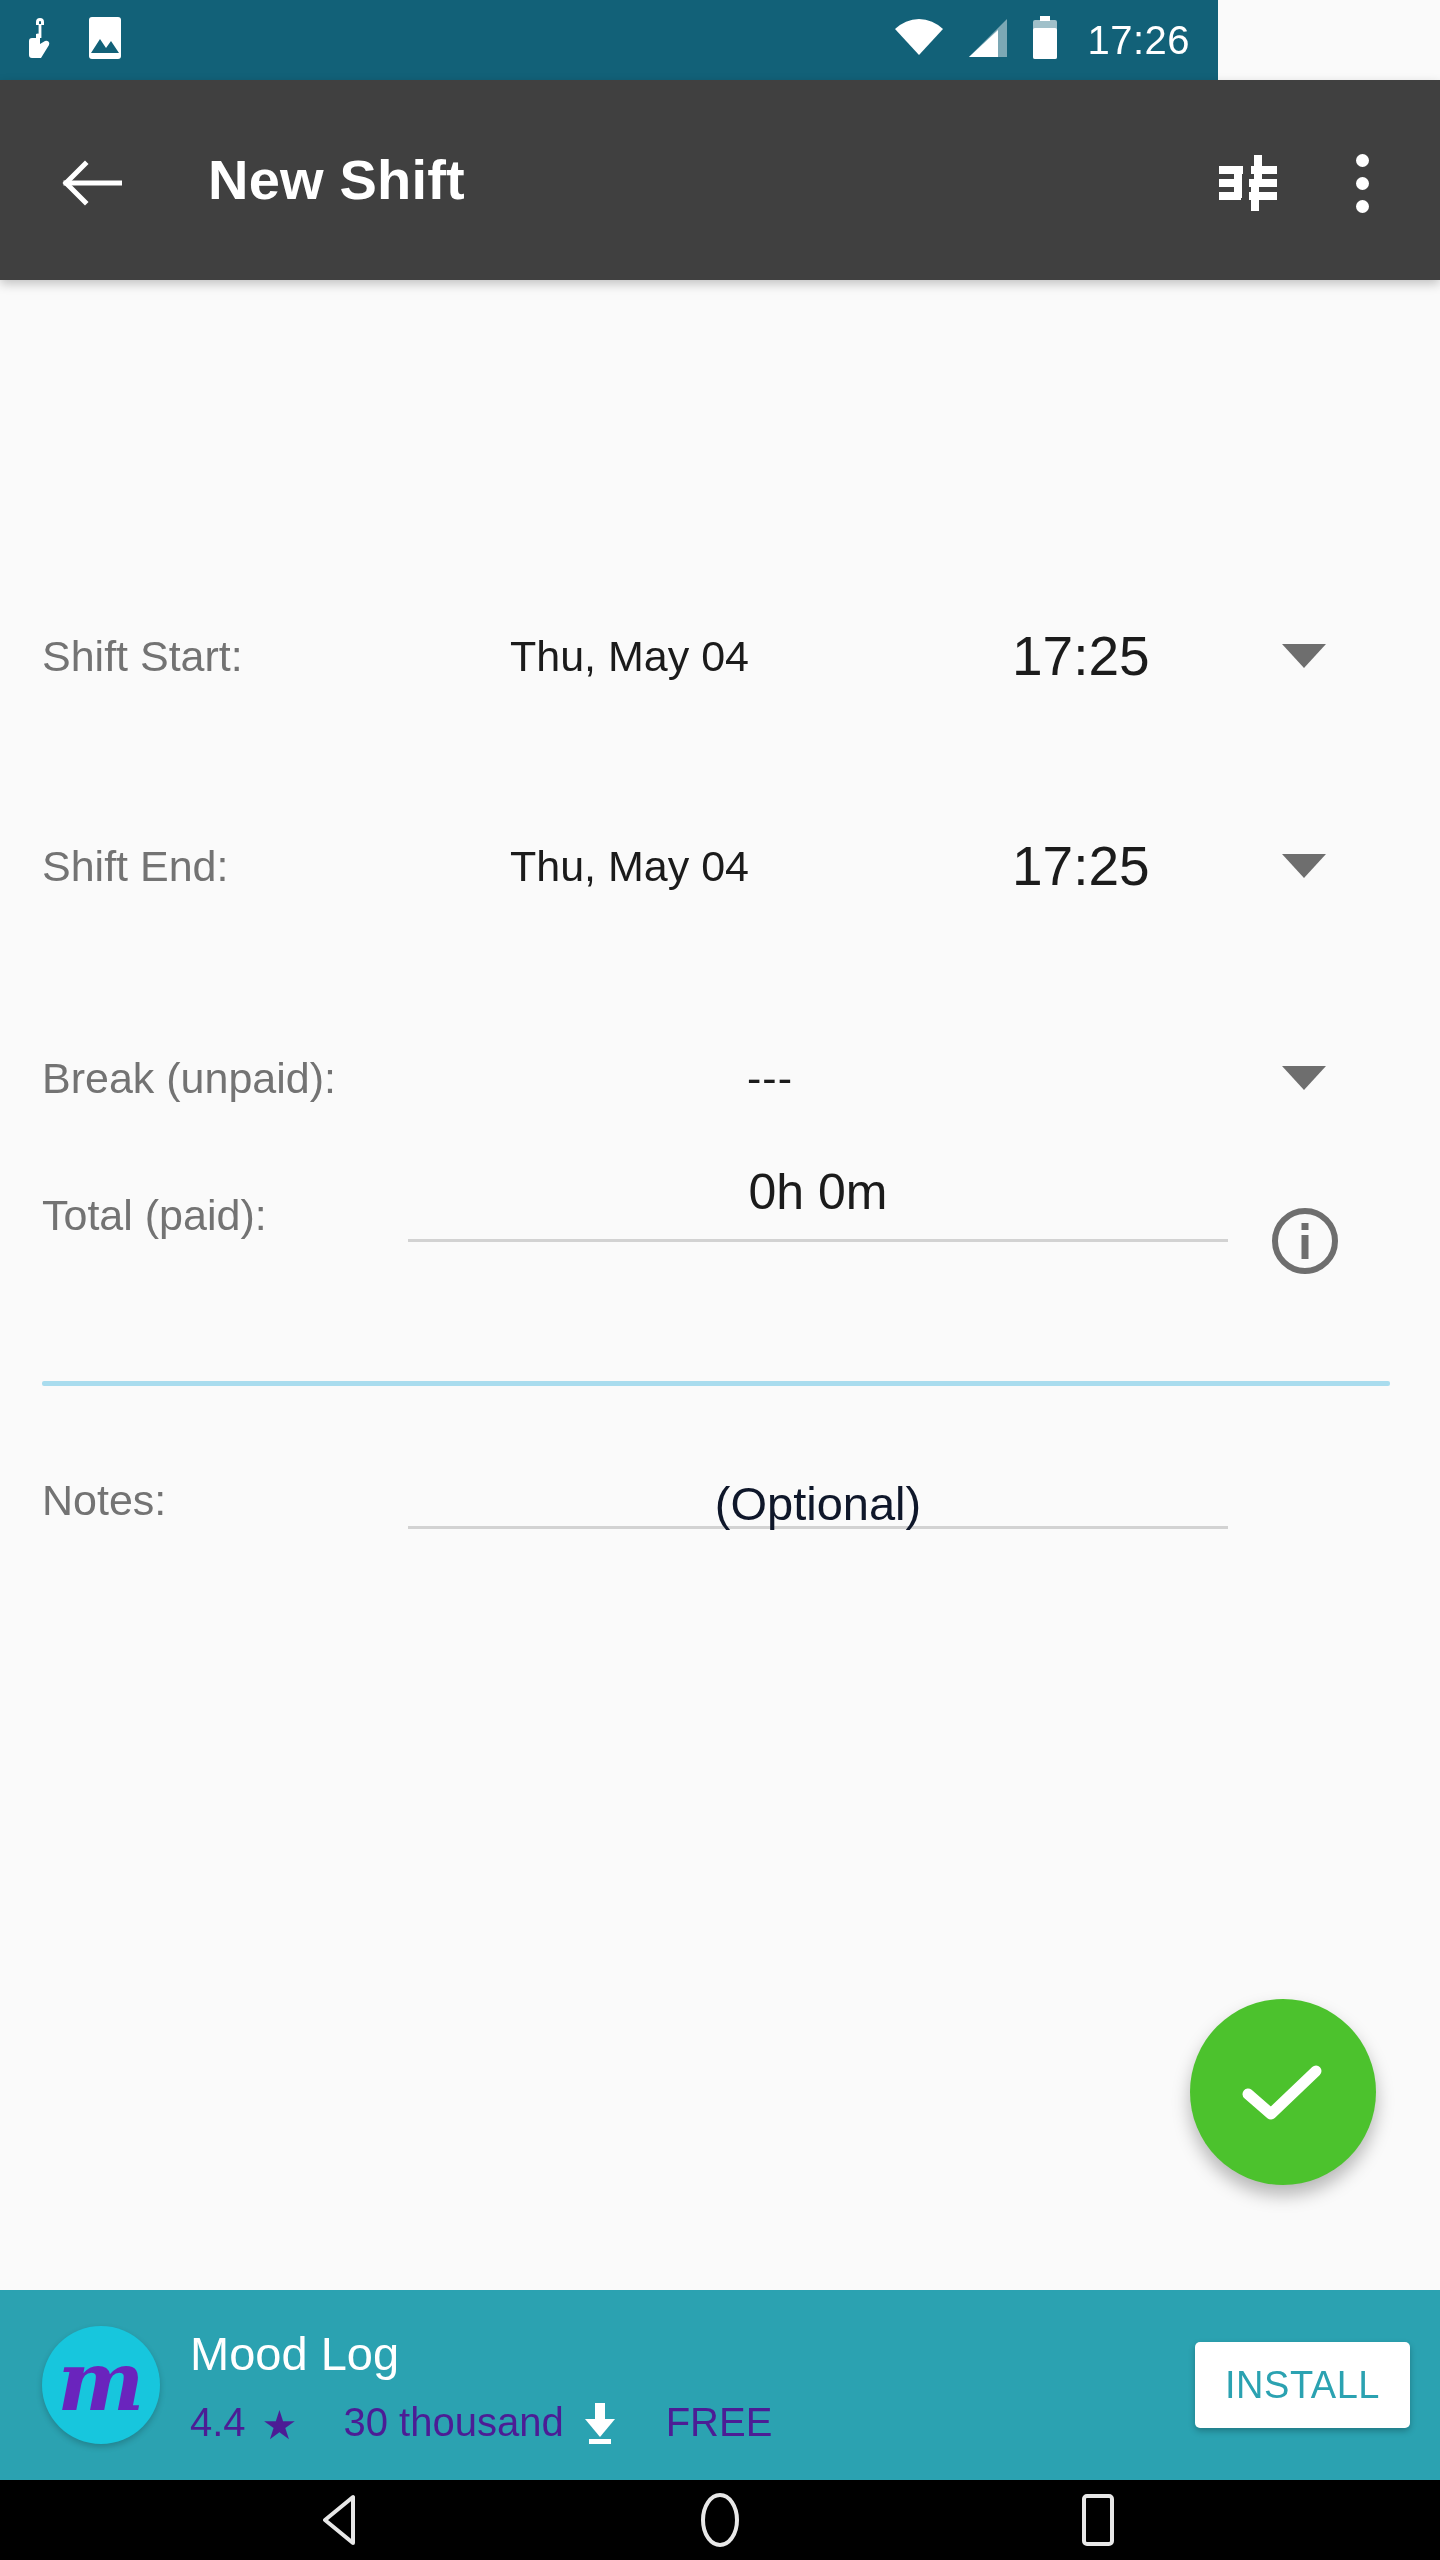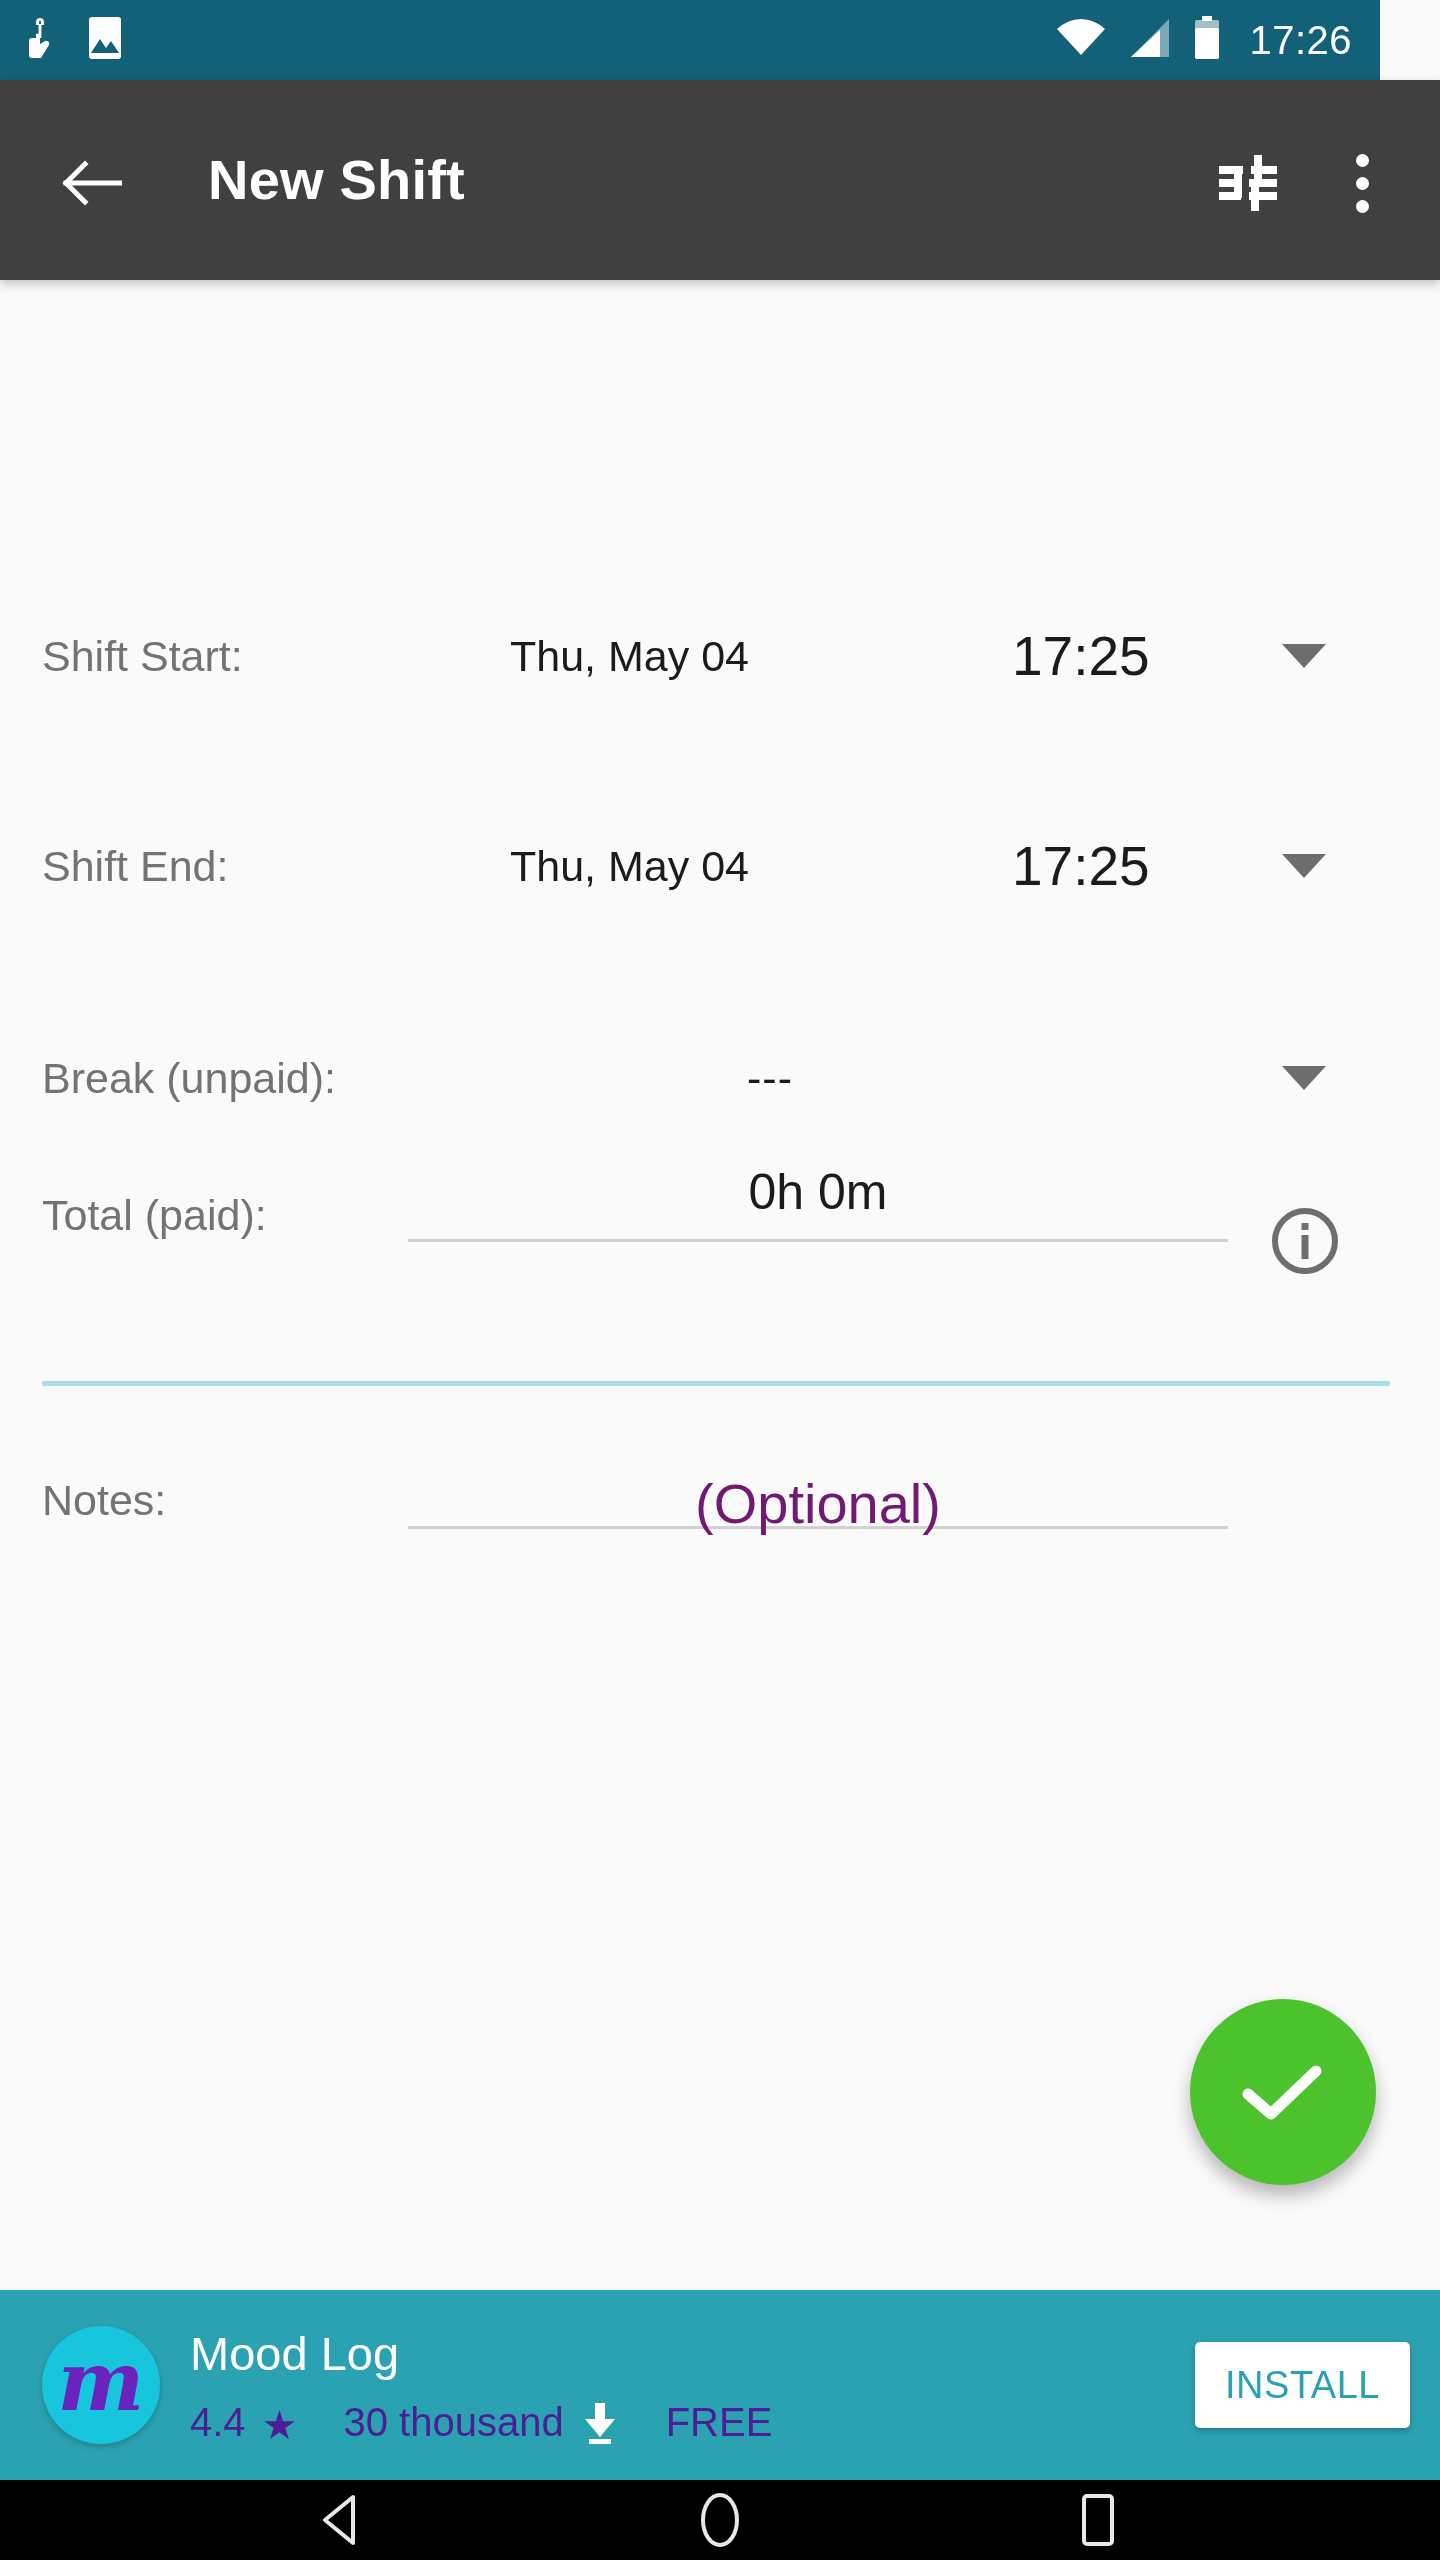--- a/index.html
+++ b/index.html
@@ -14,21 +14,21 @@
     overflow: hidden;
     font-family: "Liberation Sans", sans-serif;
     background: #fafafa;
     -webkit-font-smoothing: antialiased;
   }
 
   
   #status-bar {
     position: absolute;
     left: 0; top: 0;
-    width: 1380px;
+    width: 1218px;
     height: 80px;
     background: #126178;
     display: flex;
     align-items: center;
   }
   #status-left {
     display: flex;
     align-items: center;
     gap: 24px;
     padding-left: 26px;
@@ -160,22 +160,22 @@
     align-items: center;
     justify-content: center;
     cursor: text;
   }
   .field-value {
     font-size: 50px;
     color: #1b1b1b;
     white-space: nowrap;
   }
   .field-placeholder {
-    font-size: 56px;
-    color: #701a75;
+    font-size: 47px;
+    color: #0f172a;
     white-space: nowrap;
     margin-top: 48px;
   }
 
   #section-divider {
     position: absolute;
     left: 42px;
     top: 1101px;
     width: 1348px;
     height: 5px;

